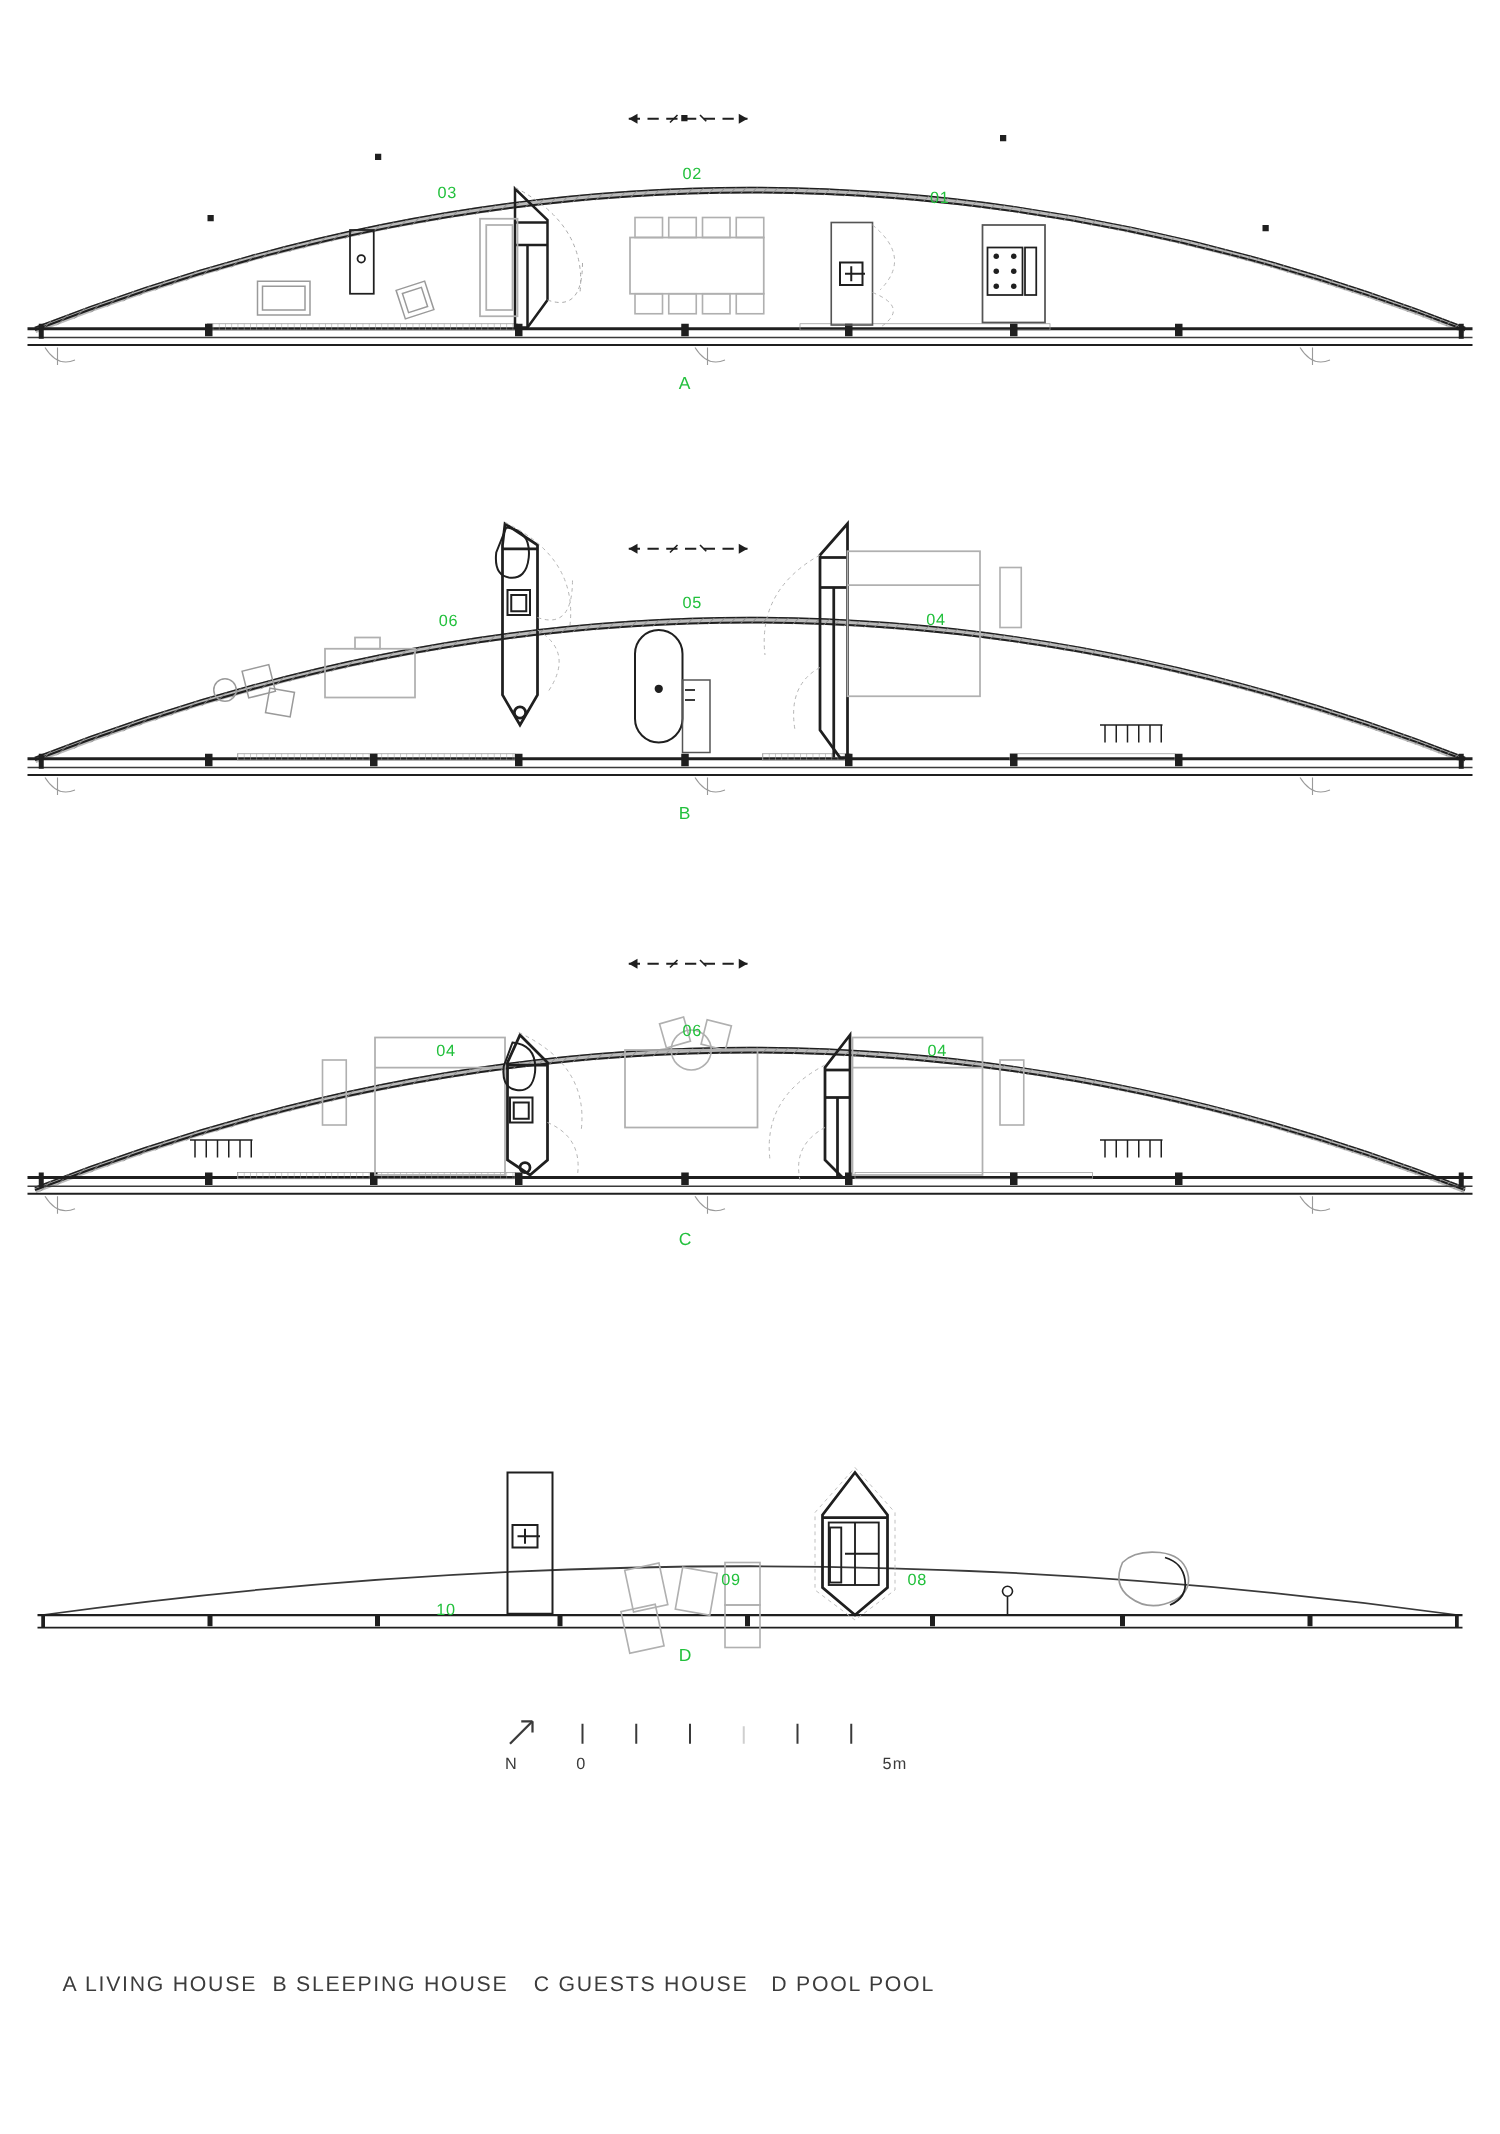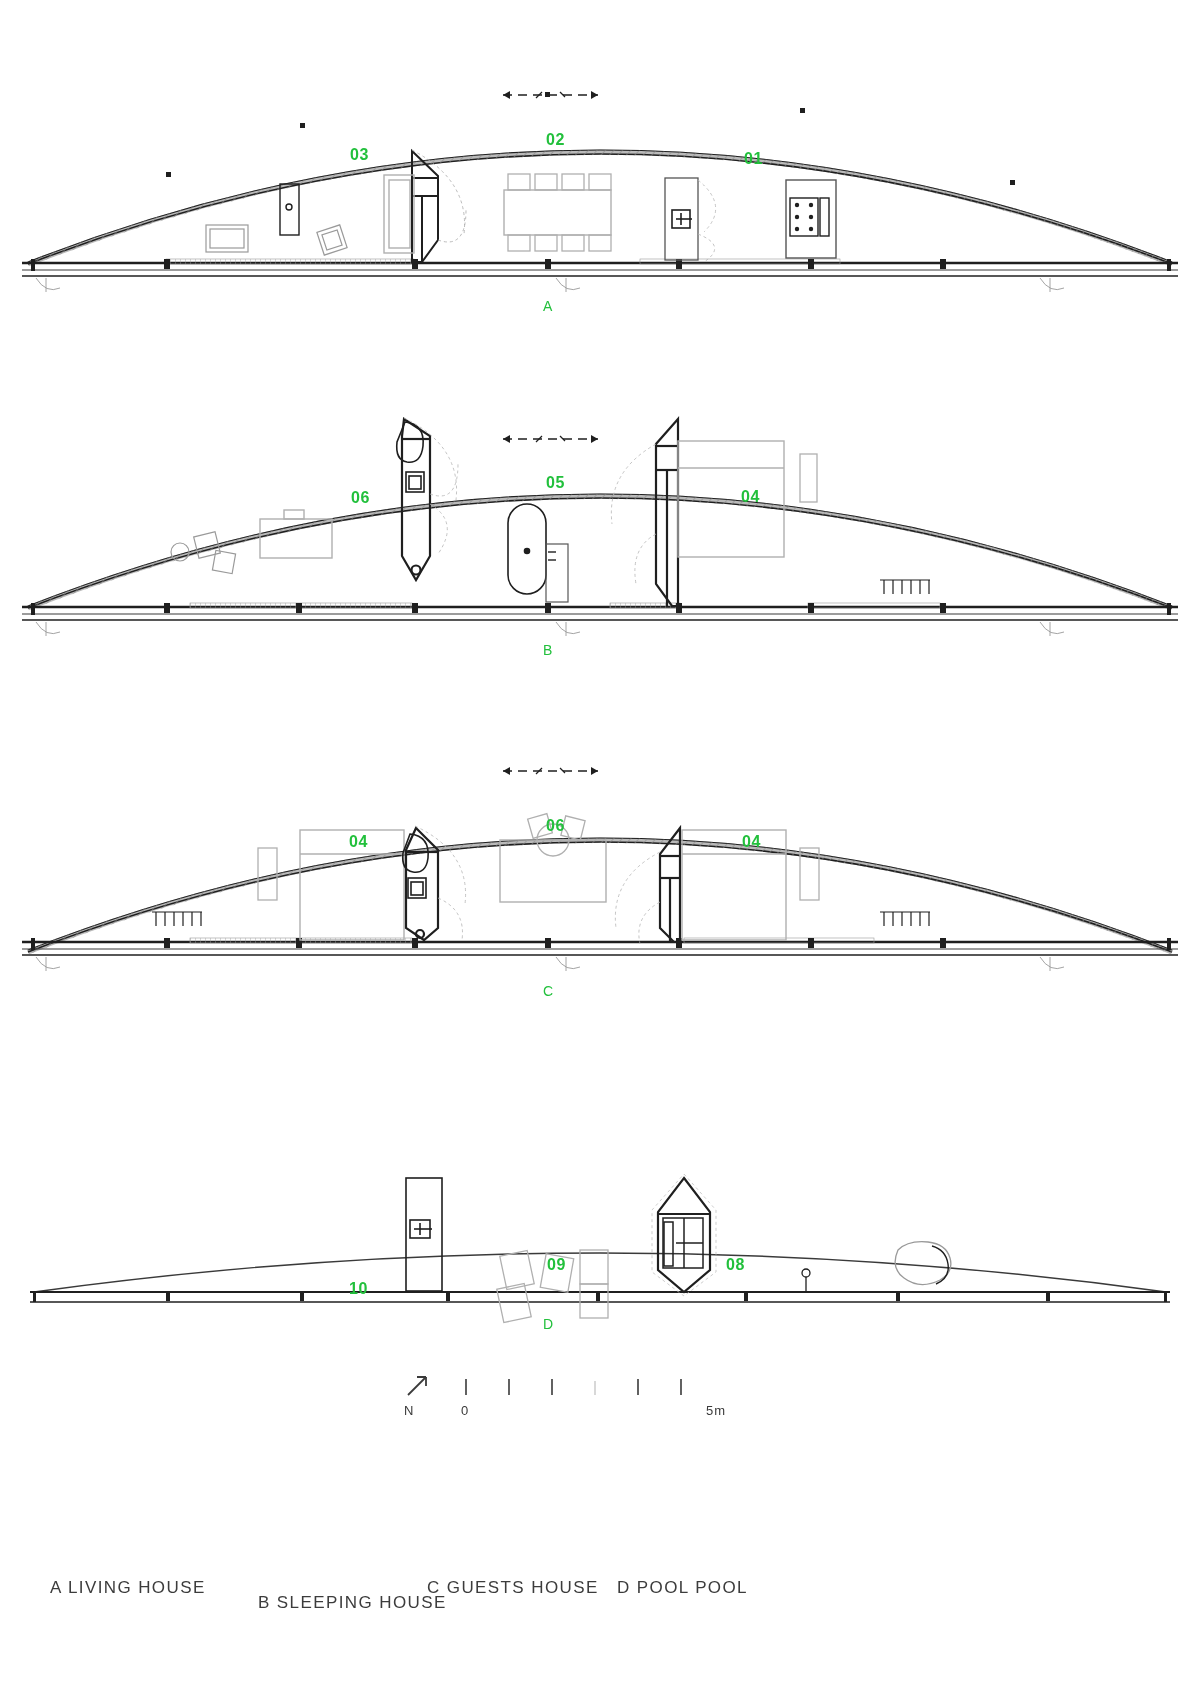--- a/index.html
+++ b/index.html
@@ -4,22 +4,22 @@
 <style>
   html,body{margin:0;padding:0;background:#ffffff;}
   body{width:1200px;height:1707px;position:relative;
        font-family:"Liberation Sans", sans-serif;color:#222;}
   .sheet{position:absolute;inset:0;background:#fff;}
 
   .plan{position:absolute;left:0;width:1200px;}
   .plan svg{display:block;}
 
   .roomlabel{
-    position:absolute;color:#22c03c;font-size:16px;letter-spacing:0.5px;
-    font-family:"Liberation Sans", sans-serif;font-weight:700;
+    position:absolute;color:#22c03c;font-size:13px;letter-spacing:0.5px;
+    font-family:"Liberation Sans", sans-serif;font-weight:400;
   }
   .seclabel{
     position:absolute;color:#22c03c;font-size:14px;letter-spacing:1px;
     font-family:"Liberation Sans", sans-serif;
   }
 
   .scalebar{position:absolute;left:0;top:1355px;width:1200px;height:90px;}
   .scaletext{position:absolute;font-size:13px;color:#3a3a3a;
              font-family:"Liberation Sans", sans-serif;letter-spacing:1px;}
 
@@ -476,21 +476,21 @@
         <circle cx="806" cy="163" r="4"></circle>
         <line x1="806" y1="167" x2="806" y2="182"></line>
       </g>
 
       <g fill="none" stroke="#9a9a9a" stroke-width="1.3">
         <path d="M 898 140 q -8 18 6 28 q 16 12 36 2 q 14 -8 10 -22 q -4 -14 -22 -16 q -20 -2 -30 8 z"></path>
         <path d="M 932 136 q 14 4 16 18 q 2 14 -12 20" stroke="#1f1f1f" stroke-width="1.4"></path>
       </g>
     </svg>
     <span class="roomlabel" style="left:349px;top:146px;margin-top:24px;">10</span>
-    <span class="roomlabel" style="left:547px;top:146px;">09</span>
+    <span class="roomlabel" style="left:577px;top:146px;">09</span>
     <span class="roomlabel" style="left:726px;top:146px;">08</span>
   </div>
   <span class="seclabel" style="left:543px;top:1316px;">D</span>
 
   <div class="scalebar">
     <svg width="1200" height="90" viewBox="0 0 1200 90">
 
       <g stroke="#3a3a3a" stroke-width="1.8" fill="none">
         <line x1="408" y1="40" x2="426" y2="22"></line>
         <path d="M 426 22 L 417 22 M 426 22 L 426 31" stroke-width="1.8"></path>
@@ -505,18 +505,18 @@
         <line x1="681" y1="24" x2="681" y2="40"></line>
       </g>
     </svg>
     <span class="scaletext" style="left:404px;top:48px;">N</span>
     <span class="scaletext" style="left:461px;top:48px;">0</span>
     <span class="scaletext" style="left:667px;top:48px;margin-left:39px;">5m</span>
   </div>
 
   <div class="legend">
     <span class="legend-item" style="left:50px;top:0;">A LIVING HOUSE</span>
-    <span class="legend-item" style="left:218px;top:15px;margin-left:40px;">B SLEEPING HOUSE</span>
+    <span class="legend-item" style="left:218px;top:0;">B SLEEPING HOUSE</span>
     <span class="legend-item" style="left:427px;top:0;">C GUESTS HOUSE</span>
     <span class="legend-item" style="left:617px;top:0;">D POOL POOL</span>
   </div>
 
 </div>
 
 </body></html>

